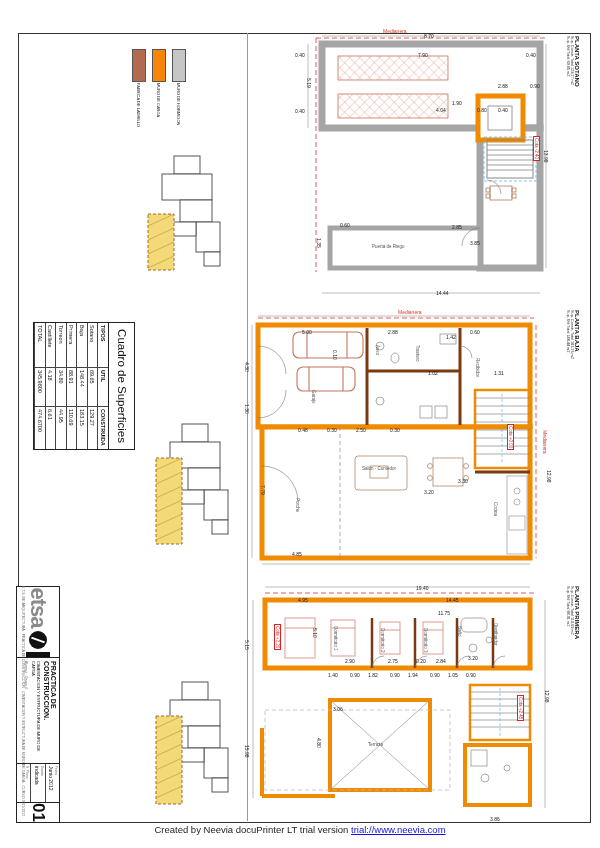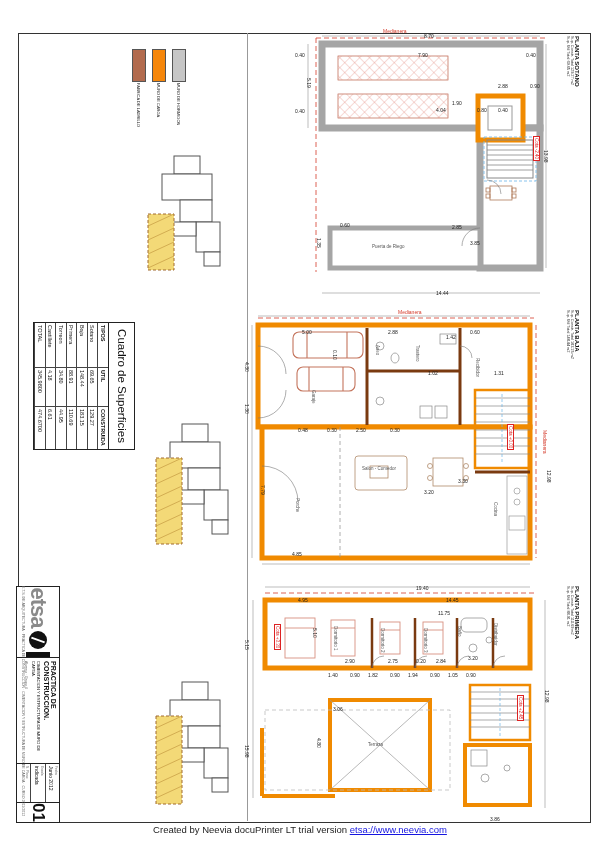--- a/index.html
+++ b/index.html
@@ -513,14 +513,14 @@
     <div class="tb-field">
       <span class="lab">N. Plano</span>
     </div>
   </div>
   <div class="tb-num">01</div>
 </div>
 <div class="credits">E.T.S. DE ARQUITECTURA · PRACTICA DE CONSTRUCCION · CIMENTACION Y ESTRUCTURA DE MURO DE CARGA · CURSO 2011/2012</div>
 
 <div class="footer">
   <span>Created by Neevia docuPrinter LT trial version</span>
-  <a href="#">etsa://www.neevia.com</a>
+  <a href="#">trial://www.neevia.com</a>
 </div>
 
 </body></html>

